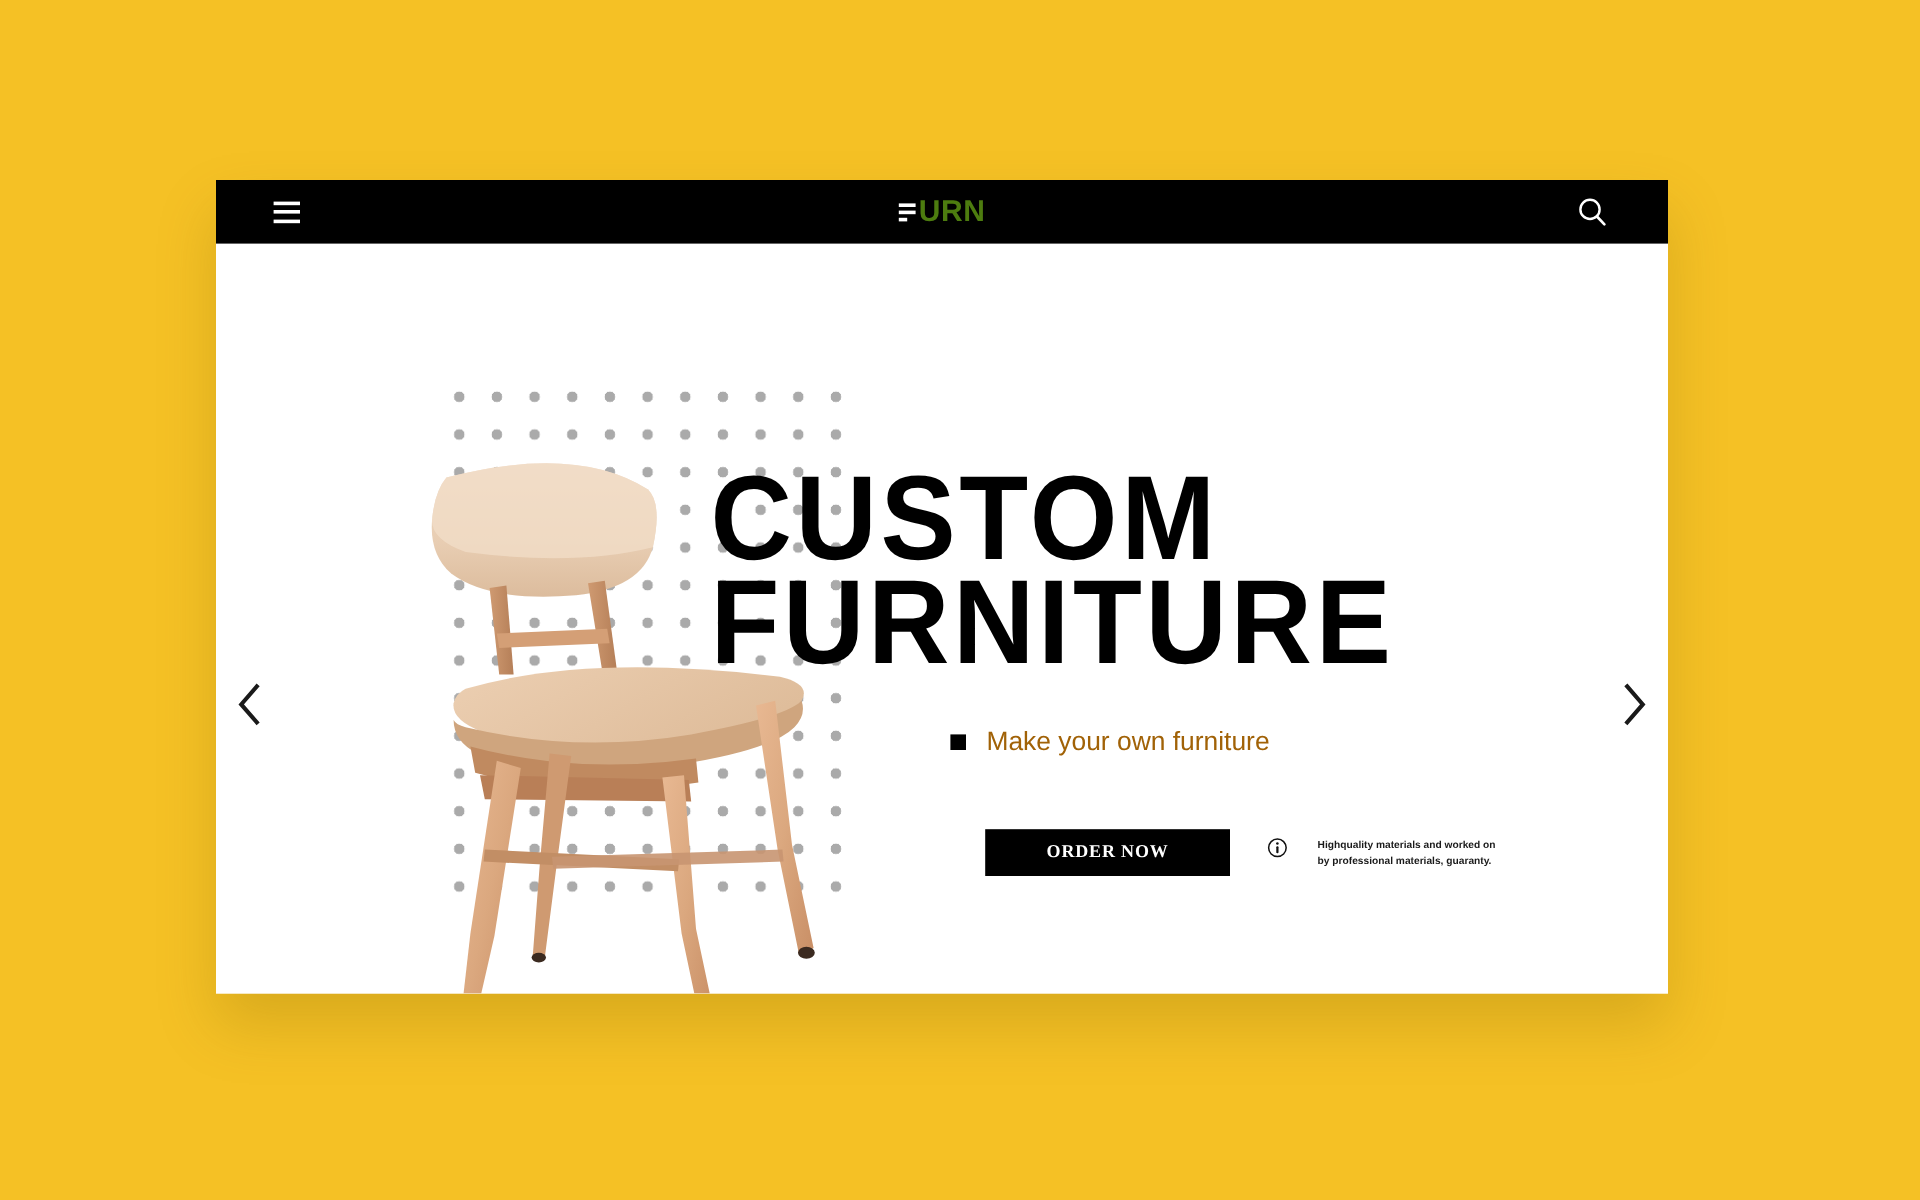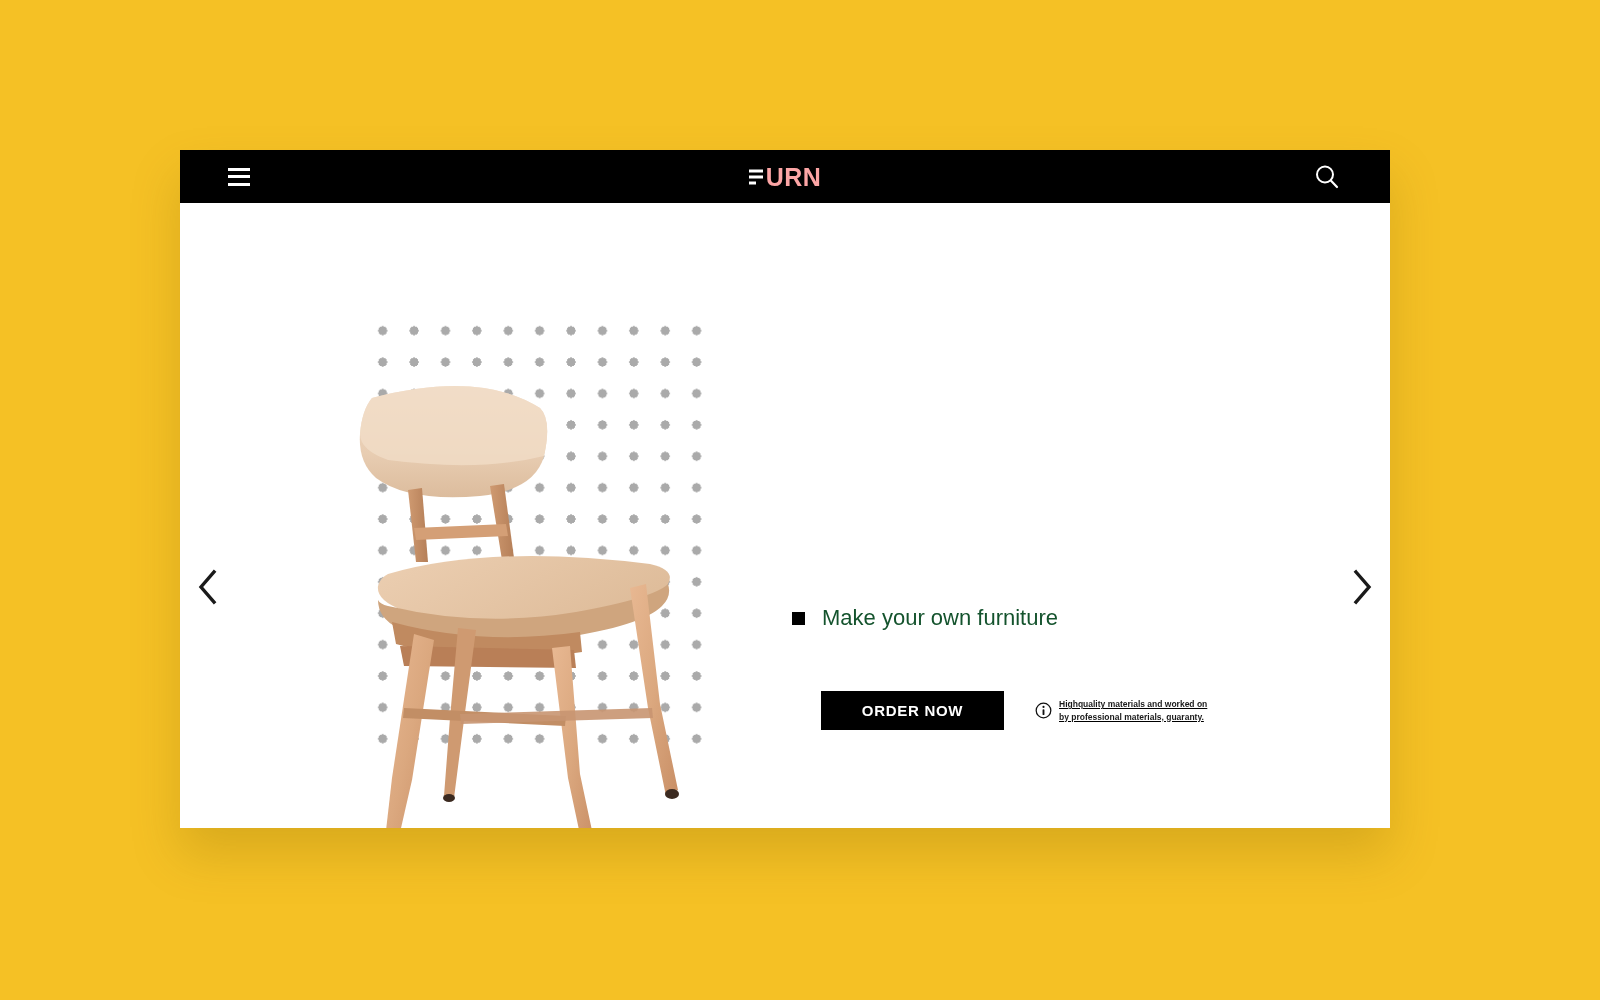--- a/index.html
+++ b/index.html
@@ -55,21 +55,21 @@
     width: 22px;
     height: 3px;
     background: #ffffff;
   }
   .nav-logo {
     position: absolute;
     left: 0; right: 0;
     top: 50%;
     transform: translateY(-50%);
     text-align: center;
-    color: #fca5a5;
+    color: #4d7c0f;
     font-size: 24px;
     font-weight: 700;
     letter-spacing: 0.5px;
     display: flex;
     align-items: center;
     justify-content: center;
     gap: 1px;
     cursor: pointer;
     user-select: none;
   }
@@ -165,54 +165,53 @@
   .sub-bullet {
     width: 13px;
     height: 13px;
     background: #000000;
     margin-top: 9px;
     flex: 0 0 auto;
   }
   .subtext {
     font-size: 22px;
     line-height: 1.32;
-    color: #14532d;
+    color: #a16207;
     font-family: "Liberation Sans", sans-serif;
   }
 
   
   .cta-row {
     position: absolute;
     left: 641px;
     top: 488px;
     z-index: 6;
     display: flex;
     align-items: center;
   }
   .order-btn {
-    width: 183px;
+    width: 204px;
     height: 39px;
     background: #000000;
     color: #ffffff;
     border: none;
     font-size: 15px;
     font-weight: 700;
     letter-spacing: 0.7px;
-    font-family: Liberation Sans, sans-serif;
+    font-family: Liberation Serif, serif;
     cursor: pointer;
     display: flex;
     align-items: center;
     justify-content: center;
   }
   .guaranty {
     display: flex;
-    align-items: center;
-    gap: 7px;
+    align-items: flex-start;
+    gap: 25px;
     margin-left: 31px;
-    text-decoration: underline;
   }
   .info-icon {
     width: 17px;
     height: 17px;
     flex: 0 0 auto;
   }
   .guaranty-text {
     font-size: 8.5px;
     line-height: 1.45;
     color: #1a1a1a;
@@ -319,20 +318,24 @@
         <ellipse cx="60" cy="472" rx="7" ry="5" fill="#3b2a20"></ellipse>
         <ellipse cx="258" cy="466" rx="7" ry="5" fill="#3b2a20"></ellipse>
         <ellipse cx="342" cy="416" rx="7" ry="5" fill="#3b2a20"></ellipse>
         <ellipse cx="119" cy="420" rx="6" ry="4" fill="#3b2a20"></ellipse>
 
         <path d="M74 330 L236 338 L235 348 L73 340 Z" fill="#c28e65"></path>
         <path d="M130 336 L322 330 L323 340 L131 346 Z" fill="#c89571" opacity="0.9"></path>
       </svg>
     </div>
 
+    <div class="headline">
+      <div class="headline-line">CUSTOM</div>
+      <div class="headline-line">FURNITURE</div>
+    </div>
 
     <div class="subtext-row">
       <div class="sub-bullet"></div>
       <div class="subtext">
         <div>Make your own furniture</div>
       </div>
     </div>
 
     <div class="cta-row">
       <button class="order-btn">ORDER NOW</button>

